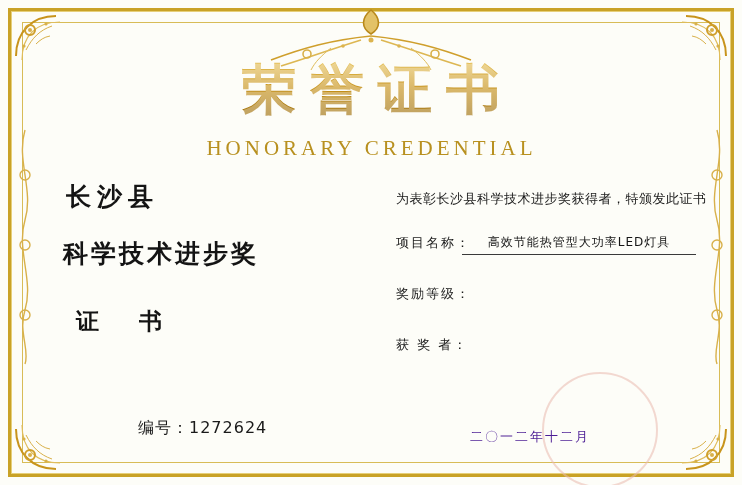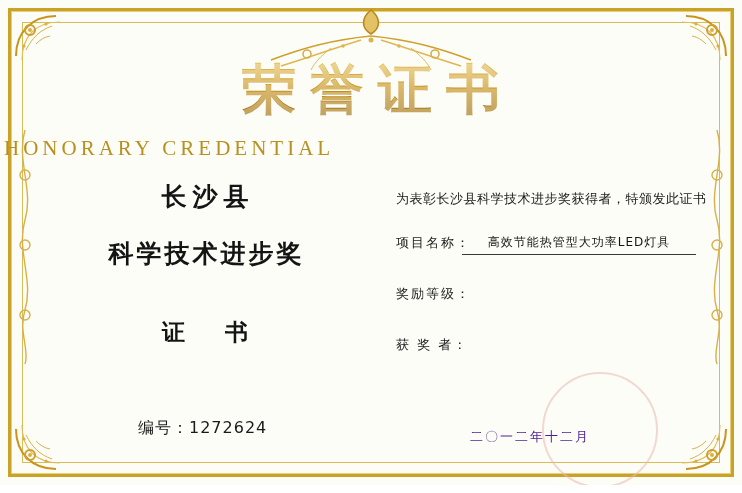--- a/index.html
+++ b/index.html
@@ -74,44 +74,44 @@
     background: linear-gradient(180deg, #efd071 0%, #c8941c 45%, #8f6206 100%);
     -webkit-background-clip: text;
     background-clip: text;
     -webkit-text-fill-color: transparent;
     text-shadow: 0 1px 0 rgba(255,255,255,0.35);
   }
   .title-en {
     position: absolute;
     left: 0; right: 3px;
     top: 136px;
-    text-align: left;
+    text-align: center;
     font-family: "Liberation Serif", serif;
     font-size: 21px;
     letter-spacing: 4px;
     text-indent: 4px;
     color: #b8901f;
   }
 
   
   .left-block {
     position: absolute;
     left: 60px;
     top: 180px;
     width: 290px;
-    text-align: center;
+    text-align: left;
     color: #111;
   }
   .left-line {
     font-family: "DejaVu Sans", sans-serif;
     font-weight: bold;
     color: #141414;
   }
   .left-line.l1 { font-size: 25px; letter-spacing: 6px; text-indent: 6px; margin-bottom: 24px; }
-  .left-line.l2 { font-size: 25px; letter-spacing: 3px; text-indent: 3px; margin-bottom: 47px; }
+  .left-line.l2 { font-size: 25px; letter-spacing: 3px; text-indent: 3px; margin-bottom: 36px; }
   .left-line.l3 { font-size: 23px; letter-spacing: 16px; text-indent: 16px; margin-bottom: 2px; }
 
   .serial {
     position: absolute;
     left: 138px;
     top: 418px;
     font-family: "DejaVu Sans", sans-serif;
     font-size: 16px;
     color: #1a1a1a;
     letter-spacing: 1px;

